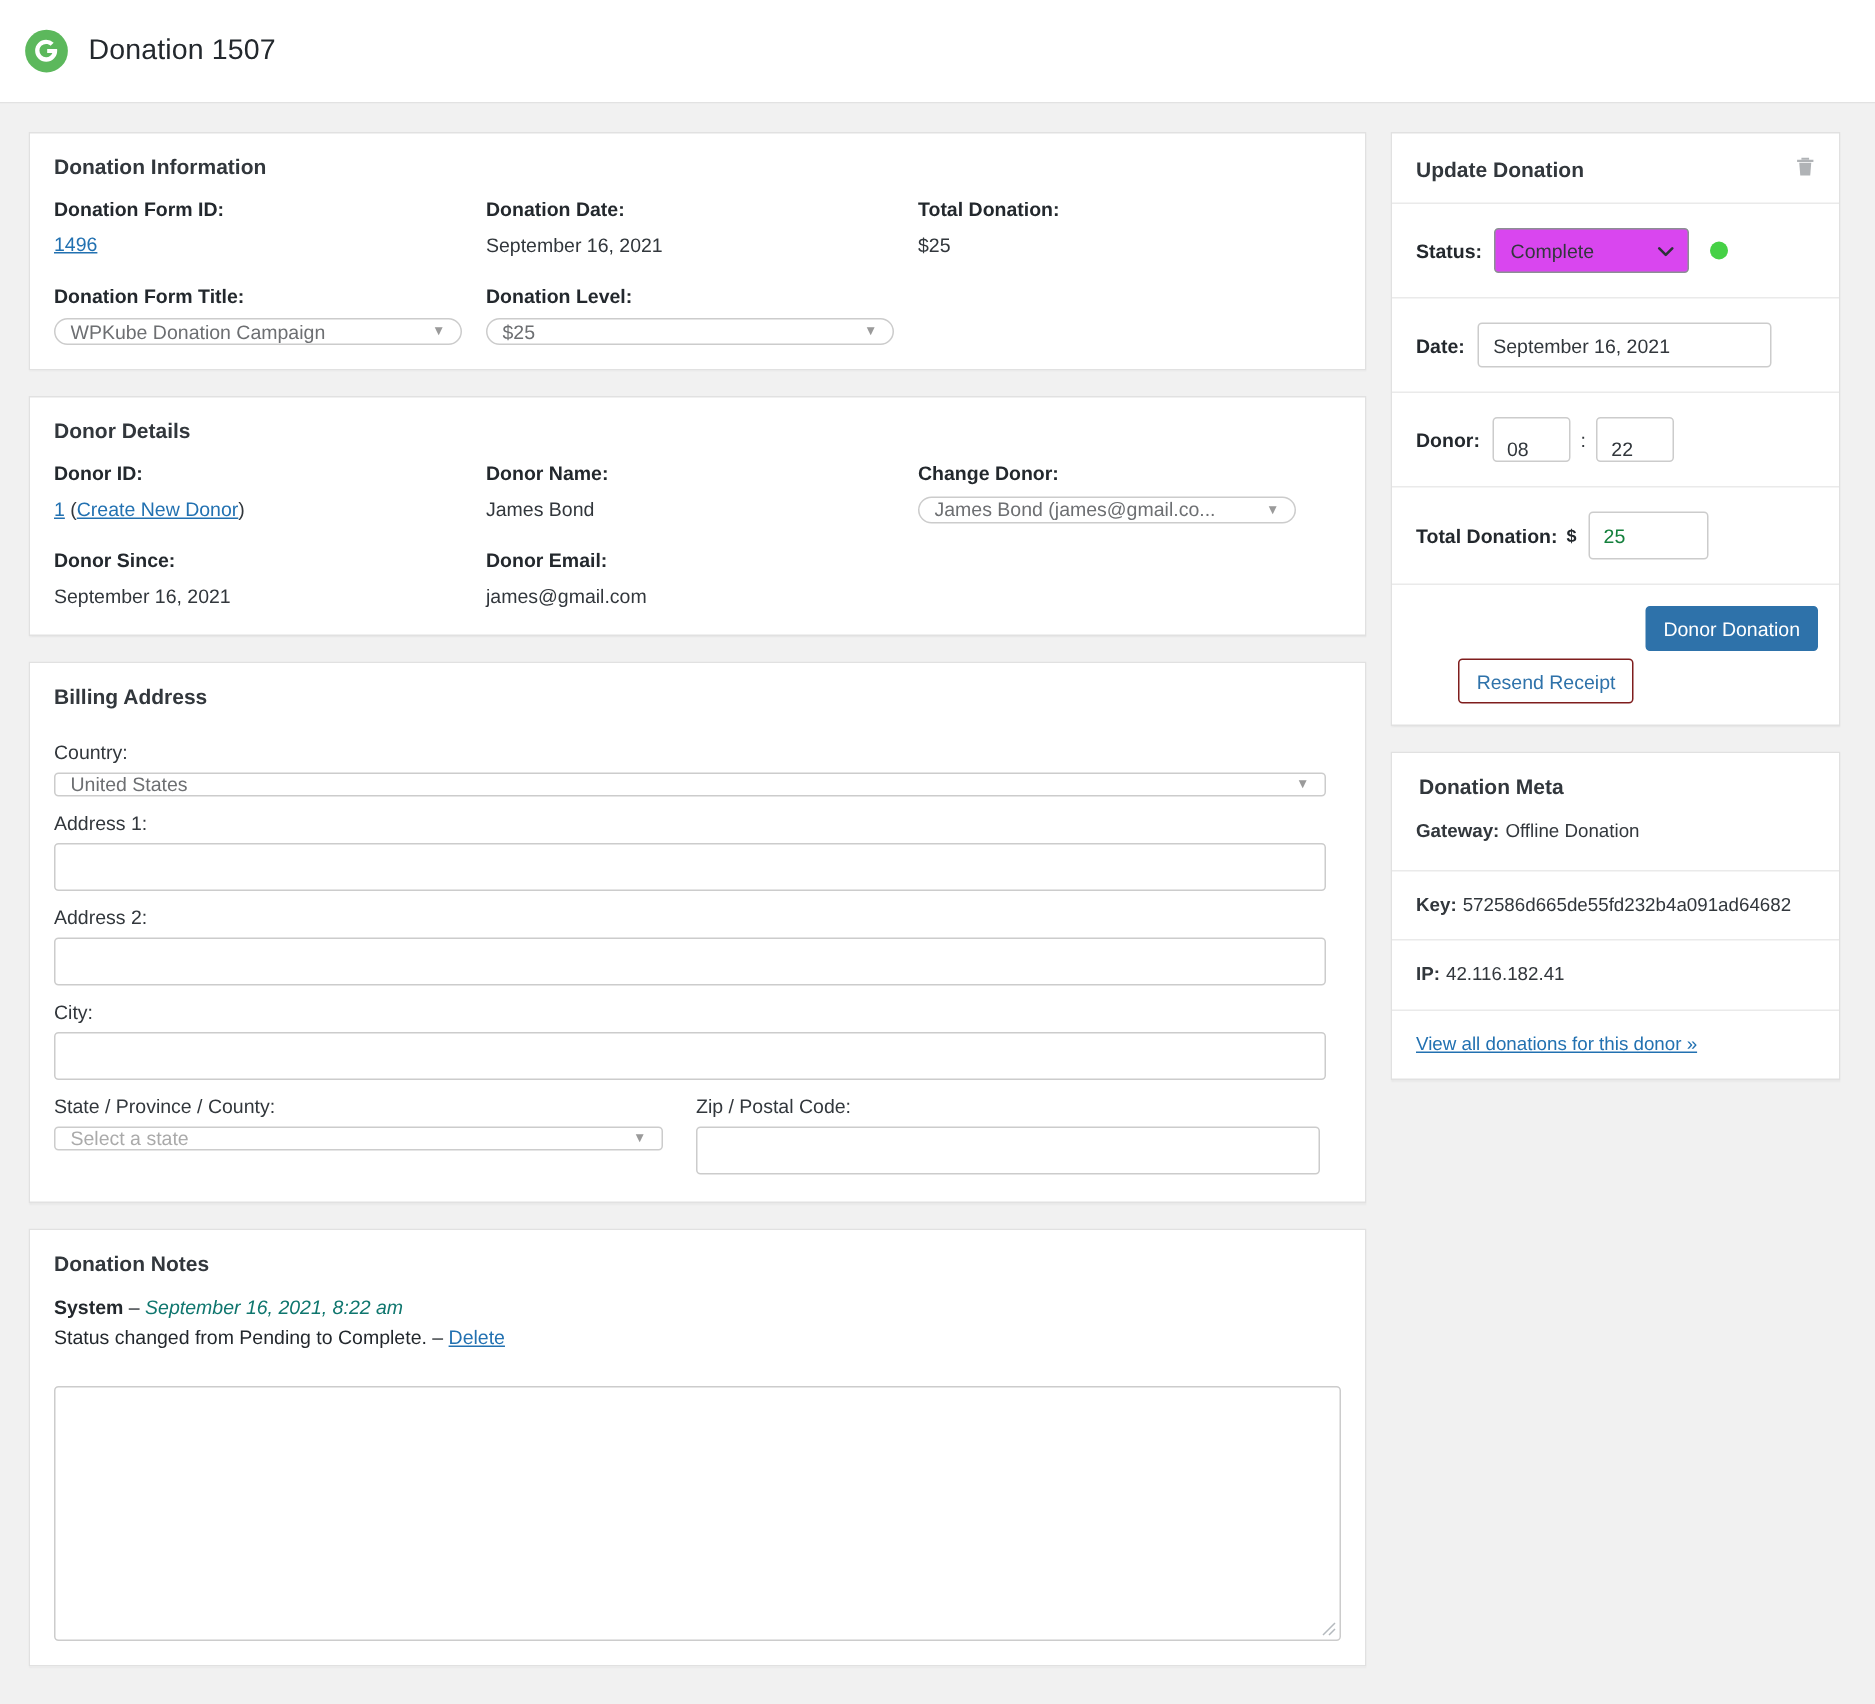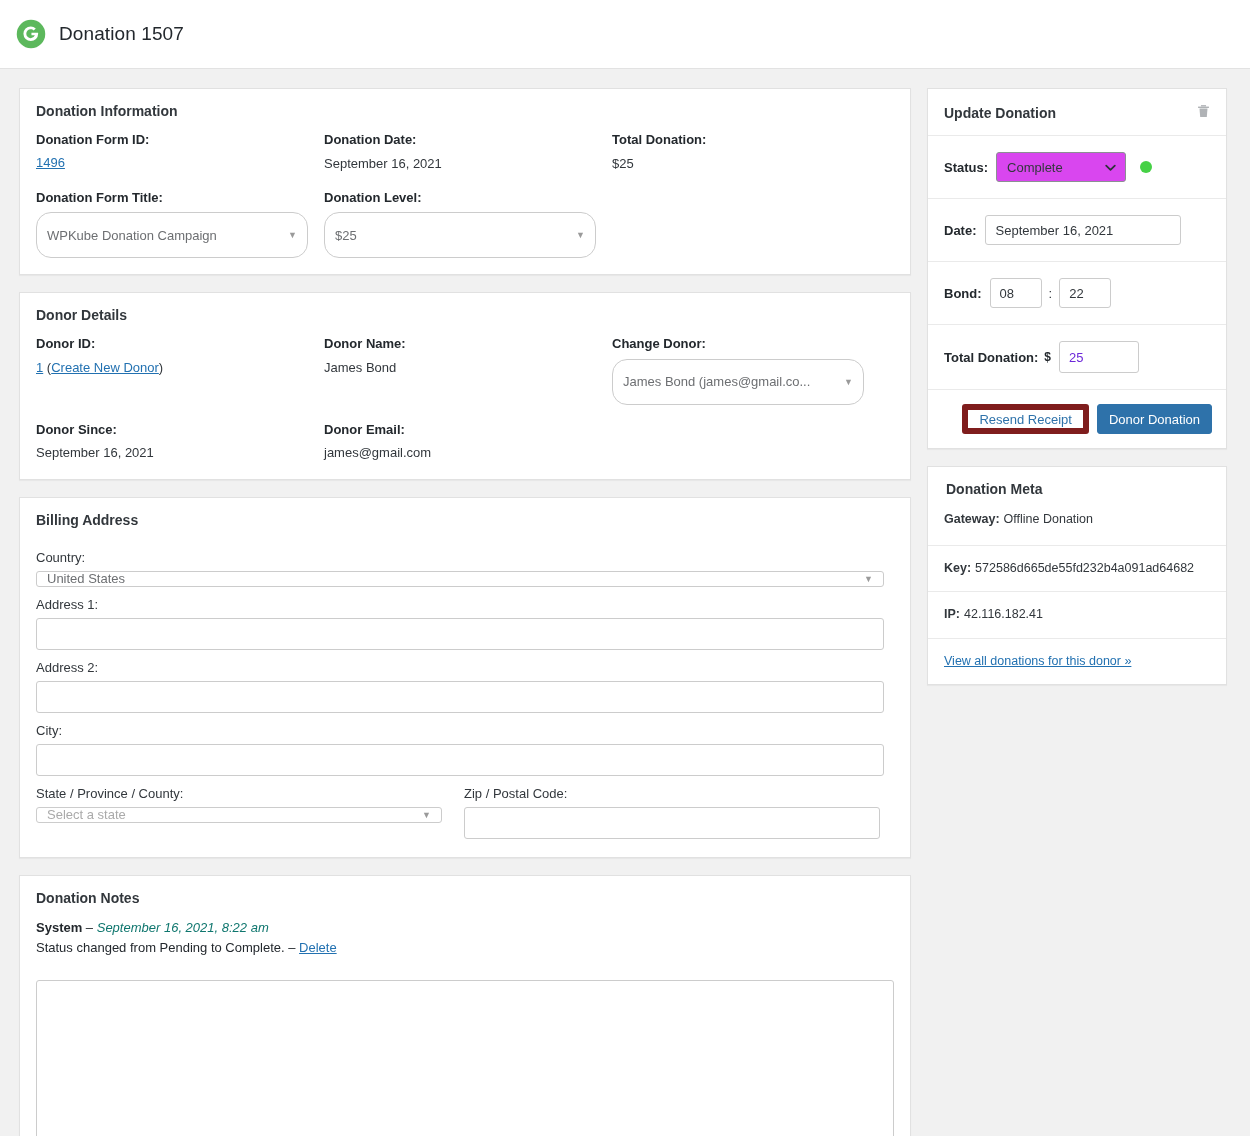--- a/index.html
+++ b/index.html
@@ -68,21 +68,21 @@
     background:#fff; font-size:13px; color:#6d6f72;
     display:flex; align-items:center;
     padding:0 10px; position:relative;
   }
   .select .caret {
     position:absolute; right:10px; top:50%;
     transform:translateY(-50%);
     color:#9a9a9a; font-size:9px; line-height:1;
   }
   .select .val { white-space:nowrap; overflow:hidden; text-overflow:ellipsis; padding-right:18px; }
-  .select.wide-sel { height:46px;border-radius:15px; }
+  .select.wide-sel { height:18px;border-radius:15px; }
 
   .field-label-sm { font-size:13px; color:#32373c; margin-bottom:6px; display:block; }
   .input-full { width:100%; height:32px; border:1px solid #ccc; border-radius:3px; background:#fff; }
 
   
   #billing-body { padding:0 16px 18px 16px; }
   #billing-body .field-label-sm { margin-top:10px; }
 
   .half-row { display:flex; gap:22px; }
   .half { width:406px; flex:none; }
@@ -124,41 +124,41 @@
   }
   #status-dot { width:12px; height:12px; border-radius:50%; margin-left:14px; }
 
   #date-input {
     width:196px; height:30px; border:1px solid #ccc; border-radius:3px;
     background:#fff; display:flex; align-items:center; padding:0 10px;
     font-size:13px; color:#32373c;
   }
   .time-box {
     width:52px; height:30px; border:1px solid #ccc; border-radius:3px;
-    background:#fff; display:flex; align-items:center; padding:0 9px;
+    background:#fff; display:flex; align-items:flex-end; padding:0 9px;
     font-size:13px; color:#32373c;
   }
   .time-sep { margin:0 7px; color:#32373c; }
   #amount-box {
     width:80px; height:32px; border:1px solid #ccc; border-radius:3px;
     background:#fff; display:flex; align-items:center; padding:0 9px;
-    font-size:13px; color:#6d28d9; margin-left:8px;
+    font-size:13px; color:#15803d; margin-left:8px;
   }
   #currency-symbol { font-weight:700; font-size:12px; }
 
   #update-actions {
     display:flex; justify-content:flex-end; gap:8px;
     padding:14px 14px 14px 16px;
   }
   .btn {
     height:30px; border-radius:3px; font-size:13px;
     display:inline-flex; align-items:center; padding:0 11px;
     cursor:pointer; white-space:nowrap;
   }
-  .btn-secondary { background:#fff; border:6px solid #7f1d1d; color:#2e72aa; }
+  .btn-secondary { background:#fff; border:1px solid #7f1d1d; color:#2e72aa;margin-top:35px; }
   .btn-primary { background:#2e72aa; border:1px solid #2e72aa; color:#fff; }
 
   
   #meta-panel .panel-title { padding:14px 16px 12px 18px; }
   .dmeta-row {
     padding:14px 16px 14px 16px;
     border-top:1px solid #eaeaea;
     font-size:12.5px; color:#32373c; line-height:1.4;
   }
   .dmeta-row .k { font-weight:700; margin-right:4px; }
@@ -346,21 +346,21 @@
       </div>
 
       <div class="meta-row">
         <span class="slabel">Date:</span>
         <div id="date-input">
           <span>September 16, 2021</span>
         </div>
       </div>
 
       <div class="meta-row">
-        <span class="slabel">Bond:</span>
+        <span class="slabel">Donor:</span>
         <div class="time-box">
           <span>08</span>
         </div>
         <span class="time-sep">:</span>
         <div class="time-box">
           <span>22</span>
         </div>
       </div>
 
       <div class="meta-row">

